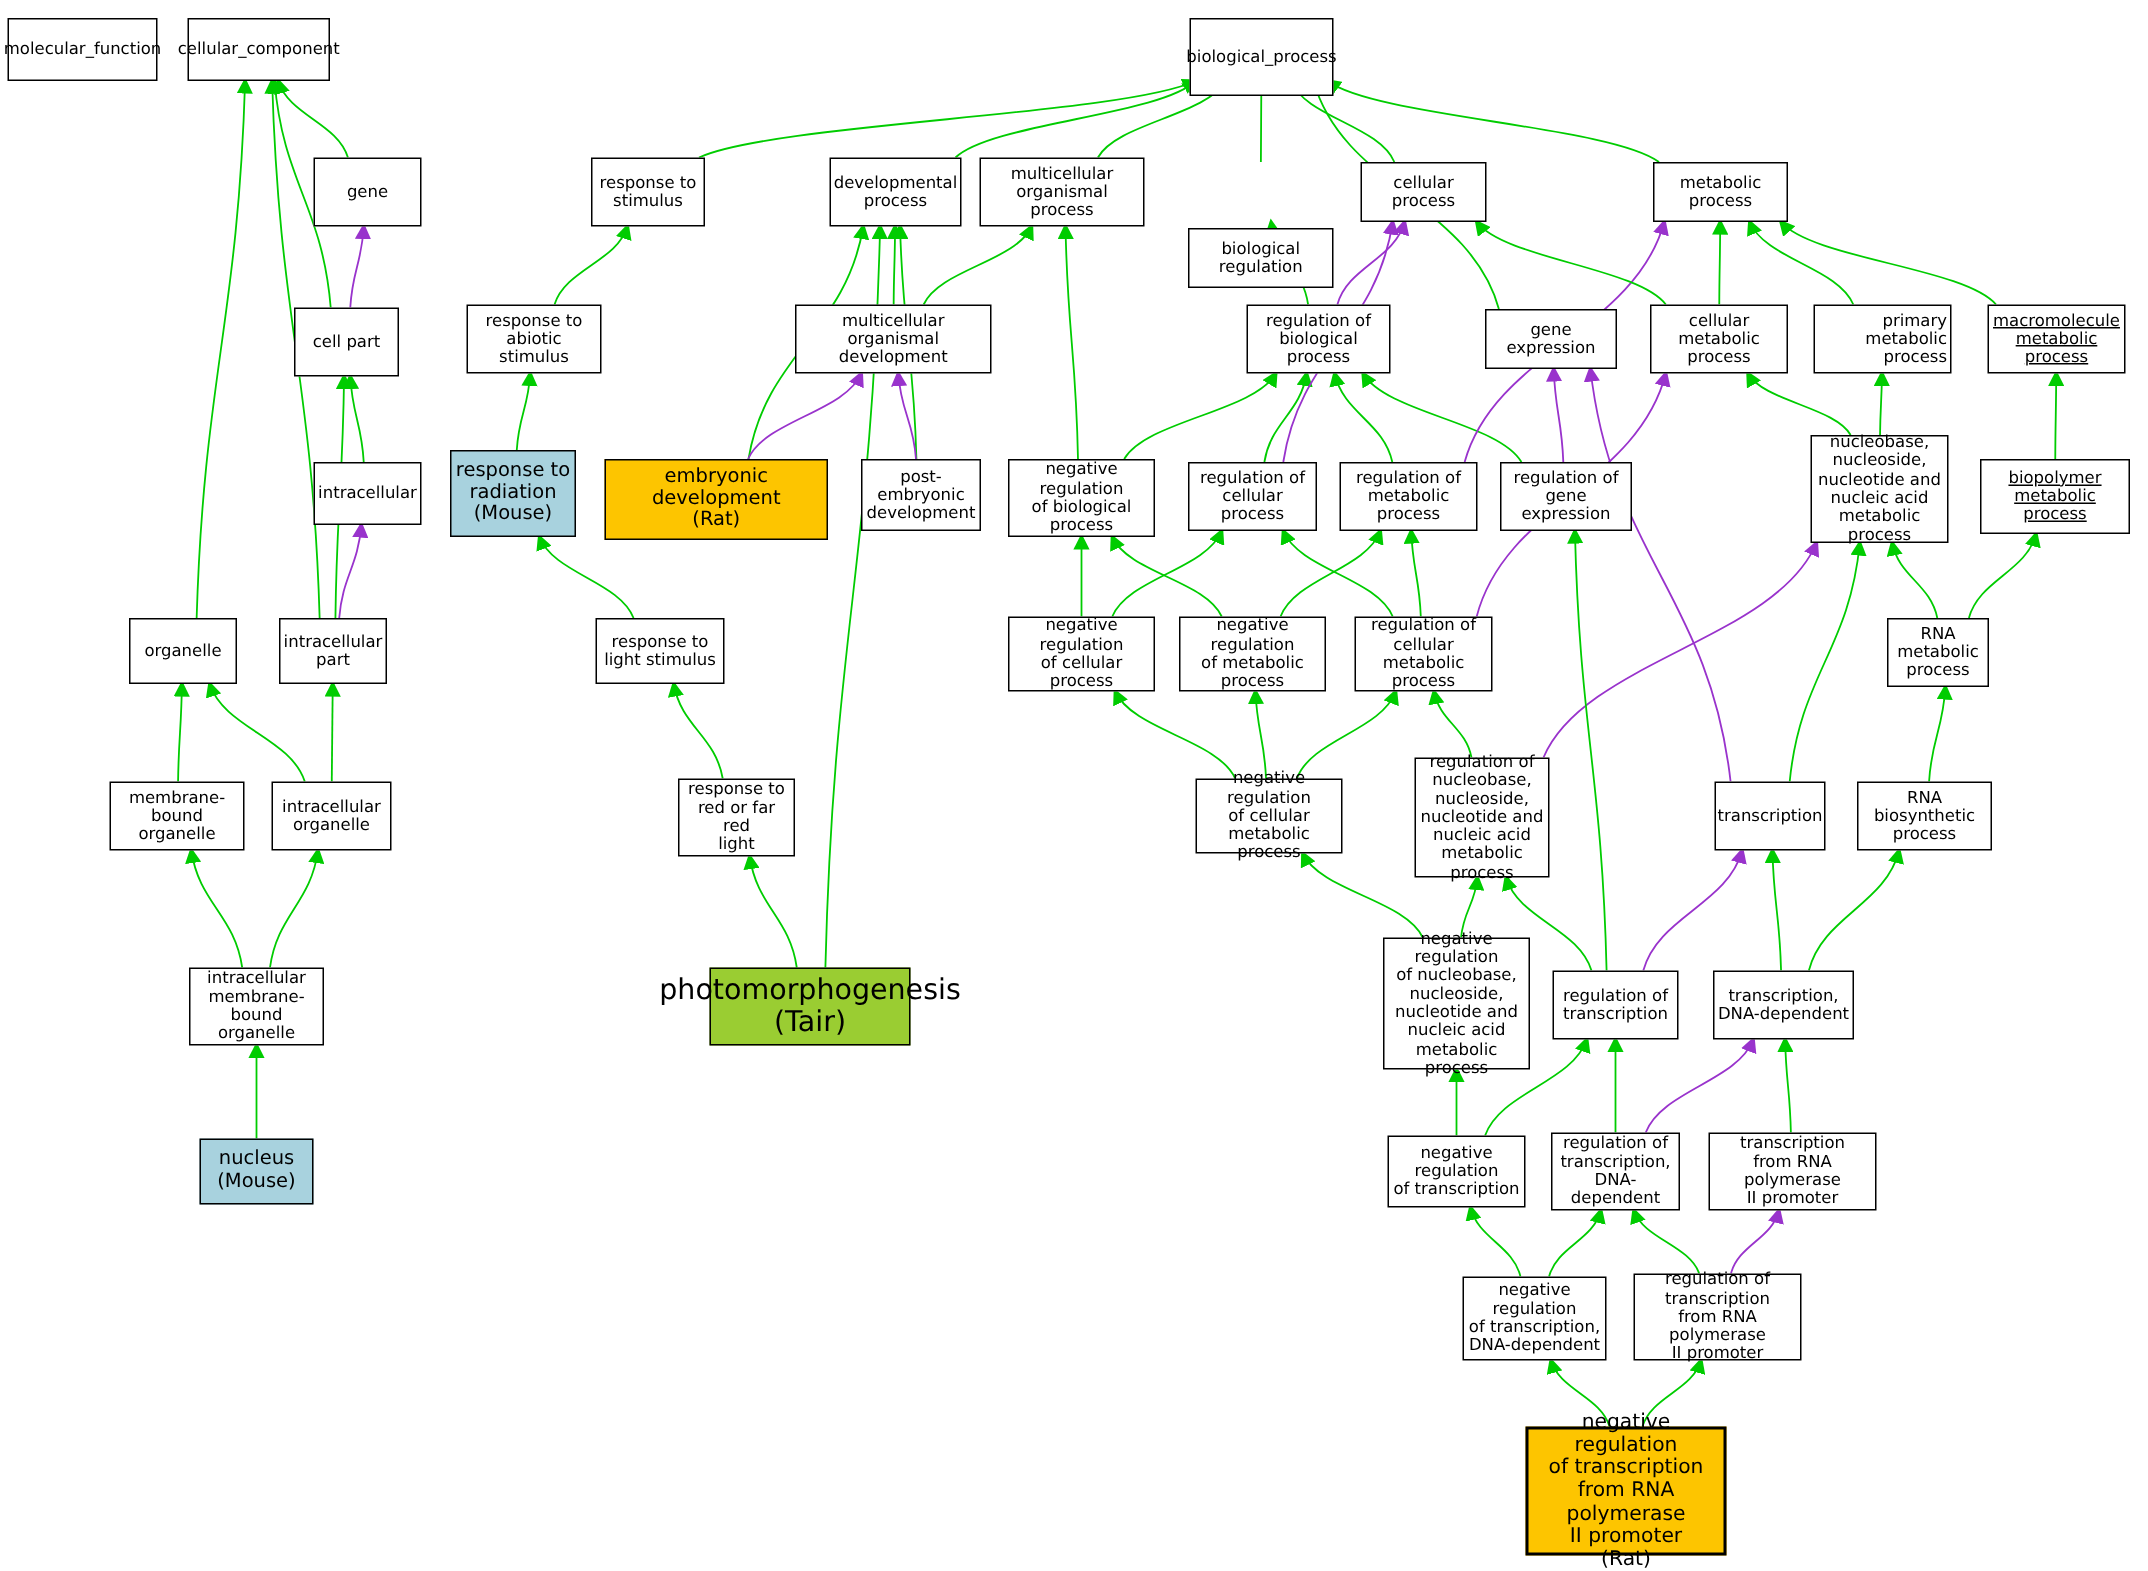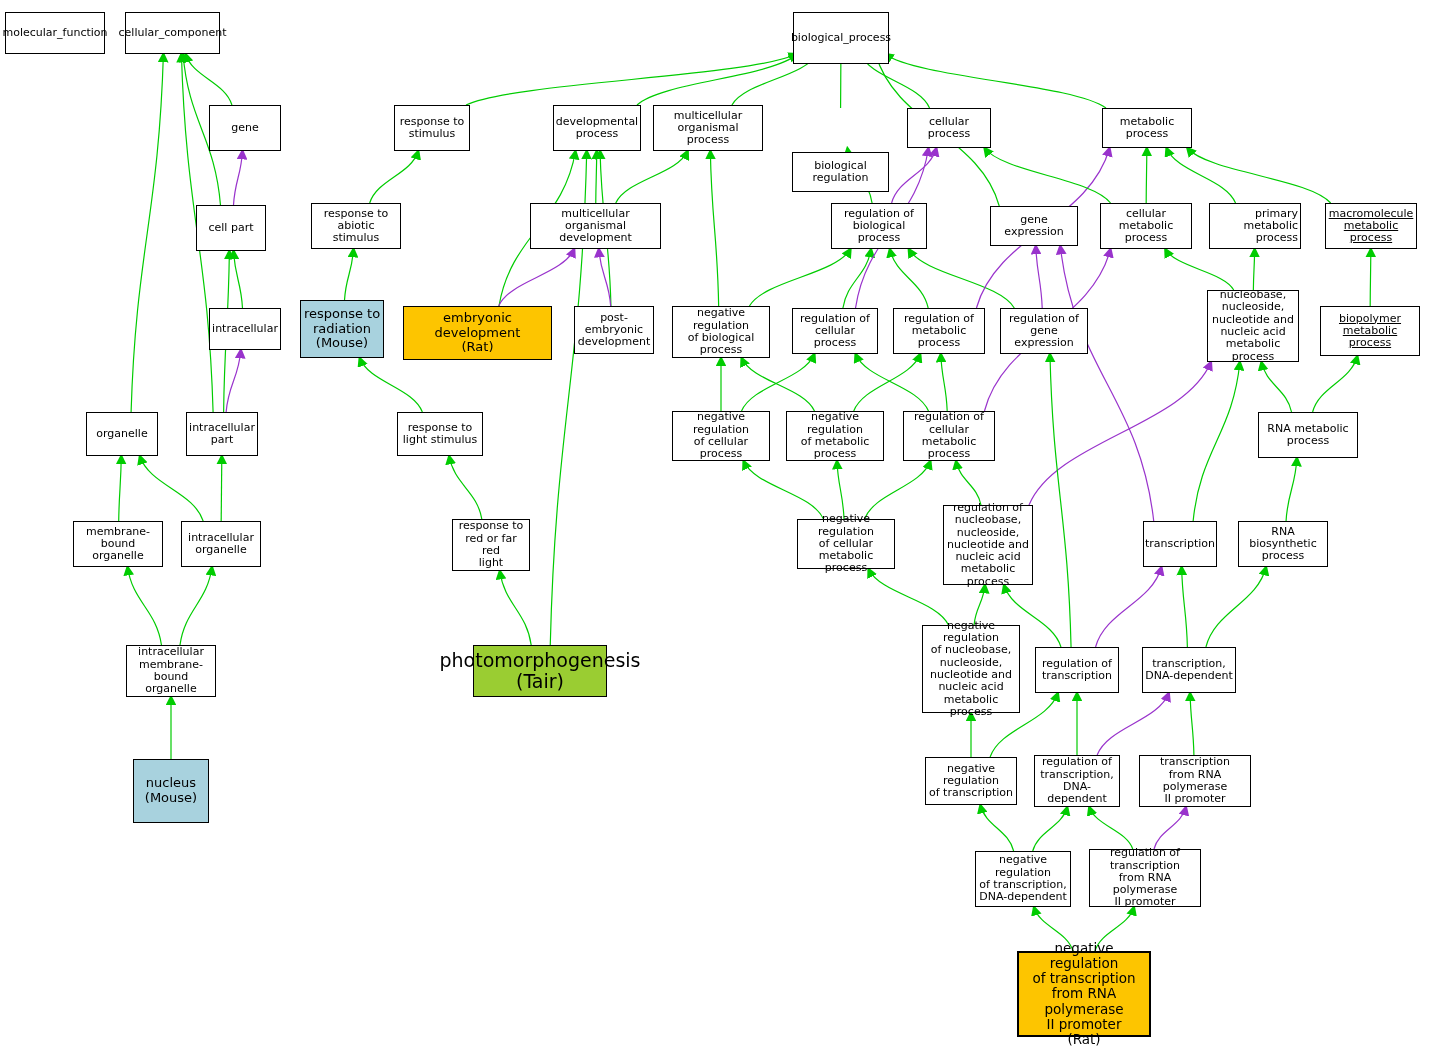--- a/index.html
+++ b/index.html
@@ -196,21 +196,21 @@
 light stimulus</span></div>
       <div class="node plain" style="left: 672px; top: 411px; width: 98px; height: 50px;"><span>negative regulation
 of cellular
 process</span></div>
       <div class="node plain" style="left: 786px; top: 411px; width: 98px; height: 50px;"><span>negative regulation
 of metabolic
 process</span></div>
       <div class="node plain" style="left: 903px; top: 411px; width: 92px; height: 50px;"><span>regulation of
 cellular metabolic
 process</span></div>
-      <div class="node plain" style="left: 1258px; top: 412px; width: 100px; height: 46px;"><span>RNA metabolic
+      <div class="node plain" style="left: 1258px; top: 412px; width: 68px; height: 46px;"><span>RNA metabolic
 process</span></div>
       <div class="node plain" style="left: 73px; top: 521px; width: 90px; height: 46px;"><span>membrane-bound
 organelle</span></div>
       <div class="node plain" style="left: 181px; top: 521px; width: 80px; height: 46px;"><span>intracellular
 organelle</span></div>
       <div class="node plain" style="left: 452px; top: 519px; width: 78px; height: 52px;"><span>response to
 red or far red
 light</span></div>
       <div class="node plain" style="left: 797px; top: 519px; width: 98px; height: 50px;"><span>negative regulation
 of cellular
@@ -252,17 +252,17 @@
 DNA-dependent</span></div>
       <div class="node plain" style="left: 1089px; top: 849px; width: 112px; height: 58px;"><span>regulation of
 transcription
 from RNA polymerase
 II promoter</span></div>
       <div class="node hl-orange-big" style="left: 1017px; top: 951px; width: 134px; height: 86px;"><span>negative regulation
 of transcription
 from RNA polymerase
 II promoter
 (Rat)</span></div>
-      <div class="node hl-blue" style="left: 133px; top: 759px; width: 76px; height: 64px;"><span>nucleus
+      <div class="node hl-blue" style="left: 133px; top: 759px; width: 76px; height: 44px;"><span>nucleus
 (Mouse)</span></div>
     </div>
 
 </div>
 
 </body></html>

